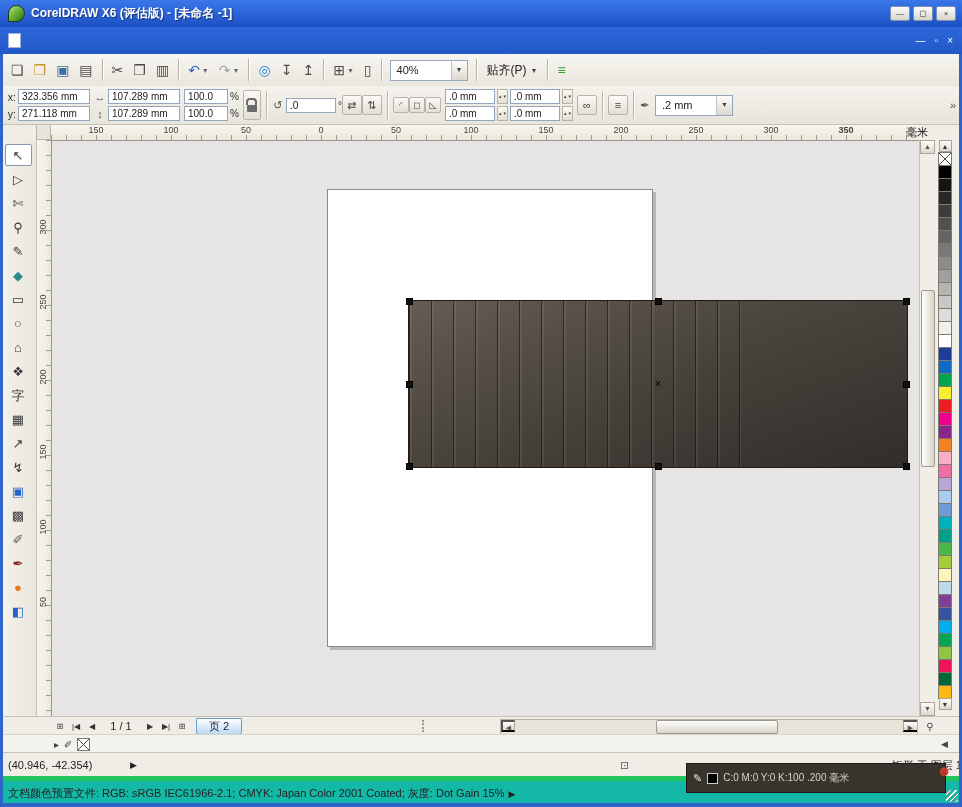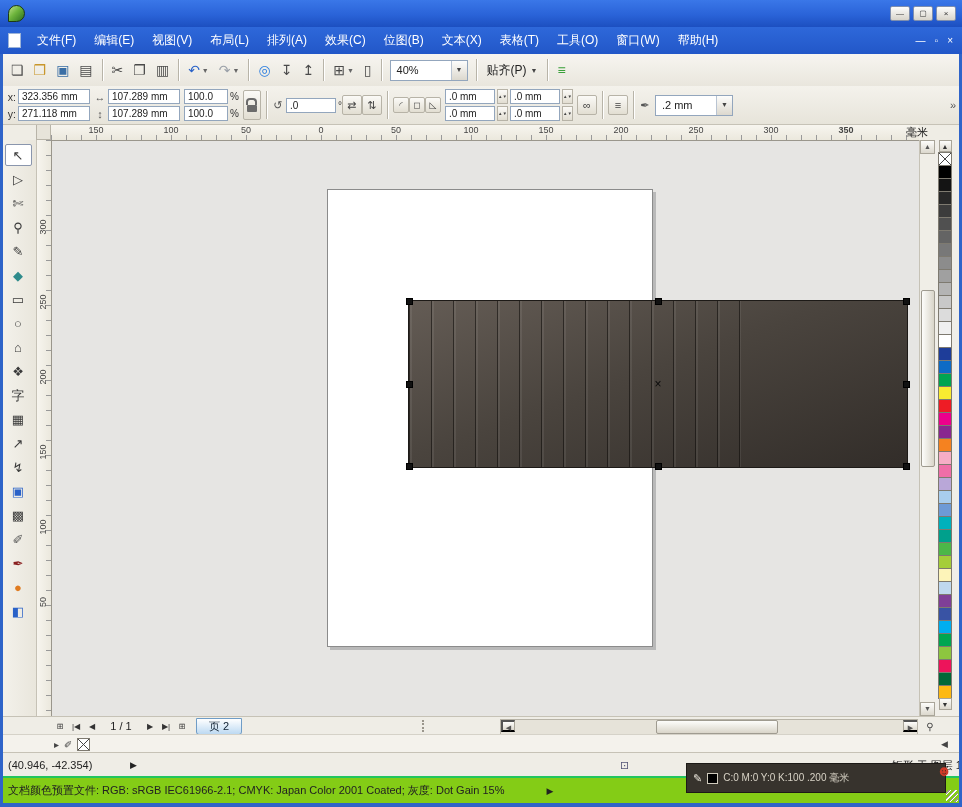--- a/index.html
+++ b/index.html
@@ -150,64 +150,51 @@
     linear-gradient(-45deg,transparent calc(50% - .7px),#444 50%,transparent calc(50% + .7px)),#fff;}
   .hint-text{position:absolute;left:0;right:0;text-align:center;font-size:11px;font-style:italic;color:#6b675e;}
   .hint-right{position:absolute;right:14px;font-size:9px;color:#444;}
 
   .status1{position:absolute;left:0;top:752px;right:0;height:24px;background:#efede6;border-top:1px solid #c6c2b6;
     display:flex;align-items:center;z-index:35;}
   .coords{font-size:11px;color:#222;margin-left:8px;min-width:118px;}
   .flyout{font-size:9px;color:#222;margin-left:4px;}
   .obj-info{position:absolute;left:0;right:0;text-align:right;font-size:11px;color:#222;}
   .proof-icon{position:absolute;left:620px;font-size:11px;color:#557;}
-  .status2{position:absolute;left:0;top:776px;right:0;height:25px;background:#84cc16;border-top:2px solid #22c55e;
-    display:flex;align-items:center;z-index:35;gap:38px;}
+  .status2{position:absolute;left:0;top:776px;right:0;height:25px;background:#14b8a6;border-top:5px solid #22c55e;
+    display:flex;align-items:center;z-index:35;}
   .profile-text{font-size:11px;color:#222;margin-left:8px;}
   .overlay-box{position:absolute;left:686px;top:763px;width:246px;height:28px;background:#37332d;border:1px solid #1c1a16;
     display:flex;align-items:center;gap:5px;padding:0 6px;z-index:45;}
   .overlay-box .pen{color:#e8e4da;font-size:11px;}
   .overlay-swatch{width:9px;height:9px;background:#000;border:1px solid #cfcabc;}
   .overlay-text{color:#d8d3c6;font-size:10px;white-space:nowrap;}
   .user-icon{position:absolute;right:10px;top:762px;font-size:15px;color:#cf3a28;z-index:46;}
   .grip{position:absolute;right:4px;bottom:5px;width:12px;height:12px;z-index:55;
     background:repeating-linear-gradient(135deg,transparent 0 2px,#9a968c 2px 3px,#fff 3px 4px);}
 </style>
 </head>
 <body>
 
 <div class="window">
   <div class="frame left"></div>
   <div class="frame right"></div>
   <div class="frame bottom"></div>
 
   <div class="titlebar">
     <div class="app-logo"></div>
+    <span class="title-text">CorelDRAW X6 (评估版) - [未命名 -1]</span>
     <div class="spacer"></div>
     <button class="win-btn">—</button>
     <button class="win-btn">▢</button>
     <button class="win-btn">×</button>
   </div>
 
   <div class="menubar">
     <div class="doc-icon"></div>
-    <div id="menu-items">
-        <div class="menu-item">文件(F)</div>
-        <div class="menu-item">编辑(E)</div>
-        <div class="menu-item">视图(V)</div>
-        <div class="menu-item">布局(L)</div>
-        <div class="menu-item">排列(A)</div>
-        <div class="menu-item">效果(C)</div>
-        <div class="menu-item">位图(B)</div>
-        <div class="menu-item">文本(X)</div>
-        <div class="menu-item">表格(T)</div>
-        <div class="menu-item">工具(O)</div>
-        <div class="menu-item">窗口(W)</div>
-        <div class="menu-item">帮助(H)</div>
-      </div>
     <div class="spacer"></div>
     <span class="doc-ctl">—</span>
     <span class="doc-ctl">▫</span>
     <span class="doc-ctl">×</span>
   </div>
 
   <div class="toolbar">
     <div id="tb-left" class="tb-strip">
         <button class="tb-btn">
           <span class="tb-glyph">❏</span>

